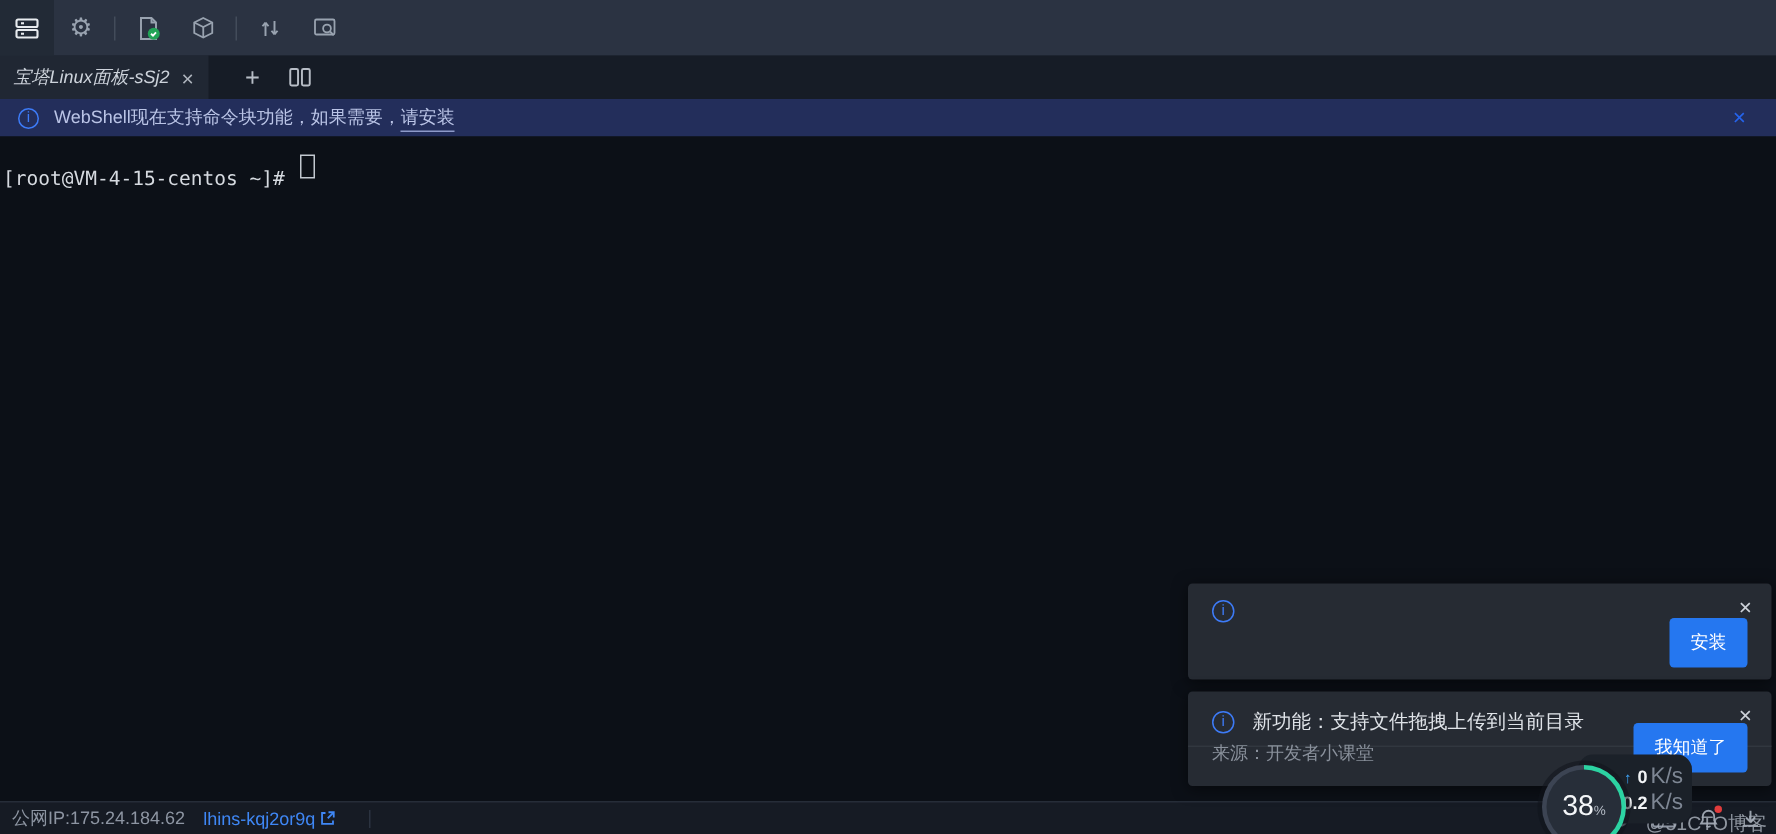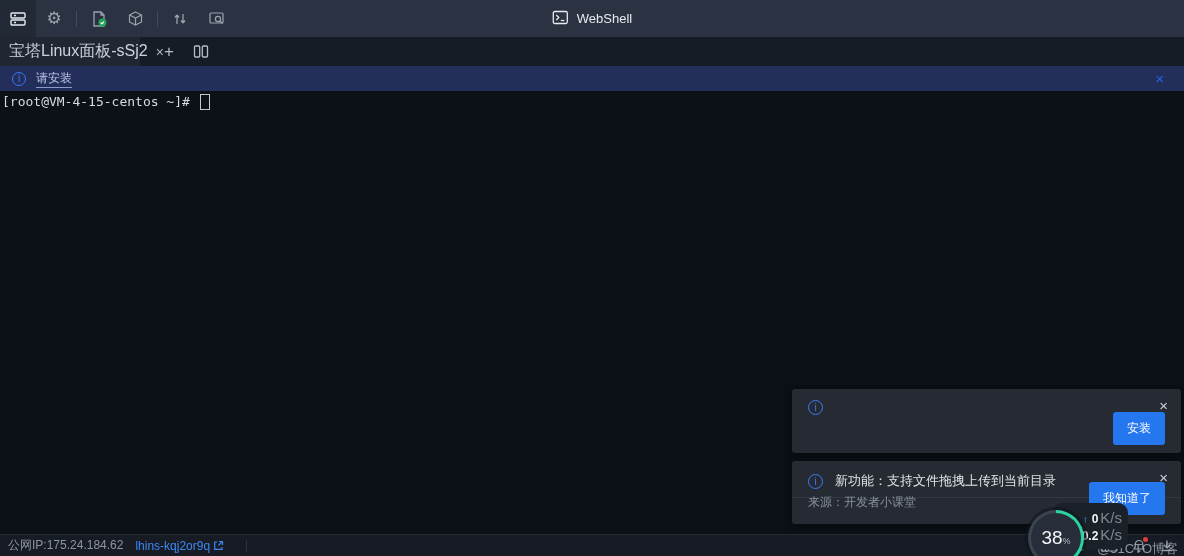--- a/index.html
+++ b/index.html
@@ -13,21 +13,21 @@
   .topbar .tool.active { background:#222a36; }
   .topbar .tool svg { display:block; }
   .tb-divider { width:1px; height:16px; background:#434c5a; margin:0 4px; }
   .gear-glyph { font-size:17px; line-height:1; color:#99a3b0; }
   .topbar-center { position:absolute; left:50%; top:0; transform:translateX(-50%); height:37px;
     display:flex; align-items:center; gap:8px; color:#e7eaee; font-size:13px; }
 
   
   .tabbar { height:29px; background:#161c26; display:flex; align-items:stretch; flex:0 0 auto; }
   .tab { background:#202733; display:flex; align-items:center; gap:8px; padding:0 10px 0 9px; max-width:140px; cursor:pointer; }
-  .tab-label { color:#cdd3db; font-size:16px; white-space:nowrap; }
+  .tab-label { color:#cdd3db; font-size:12px; white-space:nowrap;font-style:italic; }
   .tab-close { color:#aeb4bd; font-size:14px; line-height:1; cursor:pointer; }
   .newtab { width:34px; display:flex; align-items:center; justify-content:center; color:#b7bdc6; font-size:17px; cursor:pointer; margin-left:12px; }
   .splitview { width:30px; display:flex; align-items:center; justify-content:center; cursor:pointer; }
 
   
   .banner { height:25px; background:#232e5b; display:flex; align-items:center; padding:0 14px 0 12px; flex:0 0 auto; }
   .info-circle { width:14px; height:14px; border:1px solid #3d7bf7; border-radius:50%; color:#3d7bf7;
     font-size:10px; line-height:12px; text-align:center; font-style:normal; flex:0 0 auto; }
   .banner .info-circle { margin-right:10px; }
   .banner-text { color:#bac4e6; font-size:12px; }
@@ -143,59 +143,48 @@
       <span>
         <svg width="17" height="17" viewBox="0 0 17 17">
             <g fill="none" stroke="#99a3b0" stroke-width="1.2">
           <rect x="2" y="3" width="13" height="10" rx="1"></rect>
               <circle cx="10" cy="9" r="2.6"></circle>
               <line x1="12" y1="11" x2="14.5" y2="13.5"></line>
             </g>
           </svg>
       </span>
     </div>
-    <div class="topbar-center">
-      <span>
-        <svg width="17" height="17" viewBox="0 0 17 17">
-            <g fill="none" stroke="#e7eaee" stroke-width="1.3">
-          <rect x="1.5" y="2.5" width="14" height="12" rx="1.5"></rect>
-              <path d="M4.5 6l2.5 2.5L4.5 11"></path>
-              <line x1="9" y1="11.5" x2="12.5" y2="11.5"></line>
-            </g>
-          </svg>
-      </span>
-      <span>WebShell</span>
-    </div>
   </header>
 
   <div class="tabbar">
     <div class="tab">
       <span class="tab-label">宝塔Linux面板-sSj2</span>
       <span class="tab-close">×</span>
     </div>
     <div class="newtab">+</div>
     <div class="splitview">
       <svg width="16" height="15" viewBox="0 0 16 15">
           <g fill="none" stroke="#b7bdc6" stroke-width="1.3">
         <rect x="1.5" y="2" width="5.2" height="11" rx="1"></rect>
             <rect x="9.3" y="2" width="5.2" height="11" rx="1"></rect>
           </g>
         </svg>
     </div>
   </div>
 
   <div class="banner">
     <span class="info-circle">i</span>
+    <span class="banner-text">WebShell现在支持命令块功能，如果需要，</span>
     <span class="banner-link">请安装</span>
     <span class="banner-close">×</span>
   </div>
 
   <div class="terminal">
     <div class="prompt-line">
-      <span style="white-space:pre;">[root@VM-4-15-centos ~]# </span>
+      <span style="white-space:pre;margin-top:18px;">[root@VM-4-15-centos ~]# </span>
       <span class="cursor"></span>
     </div>
   </div>
 
   <div class="statusbar">
     <div class="sb-left">
       <span class="sb-ip">公网IP:175.24.184.62</span>
       <span class="sb-link">
         <span>lhins-kqj2or9q</span>
         <svg width="11" height="11" viewBox="0 0 11 11">

